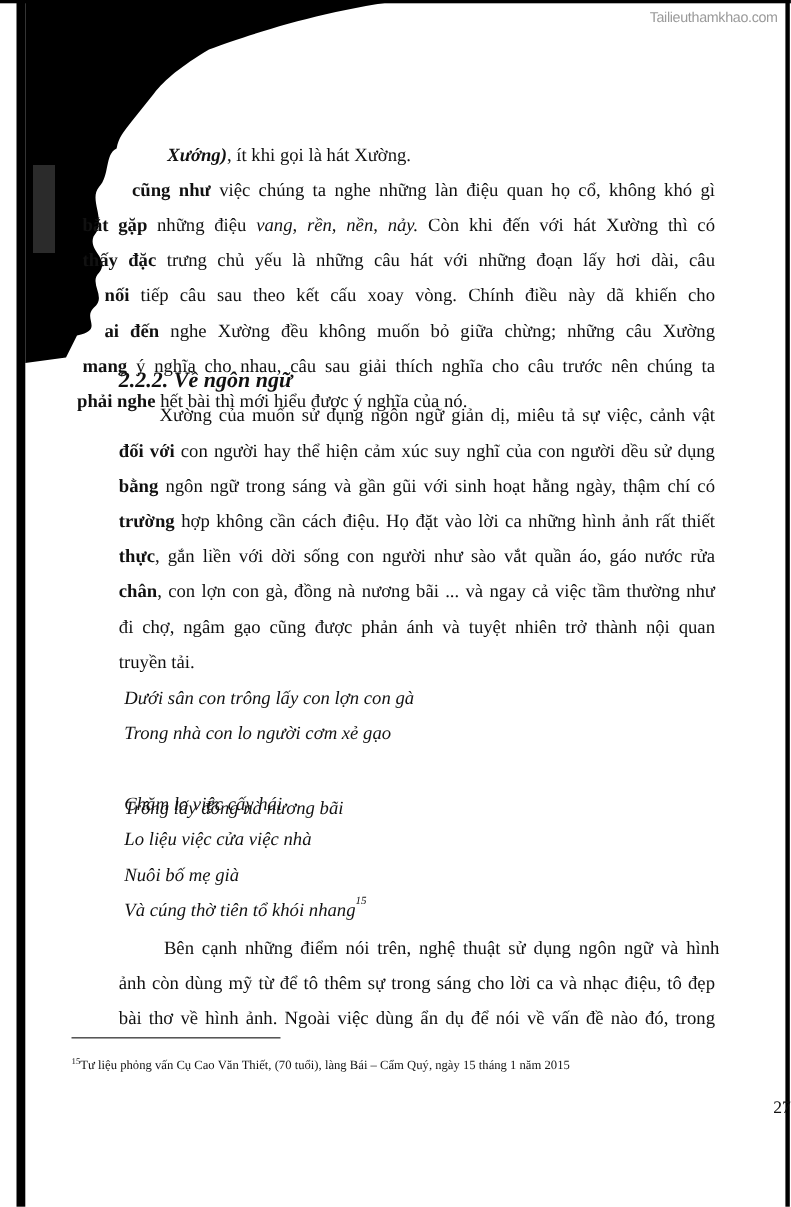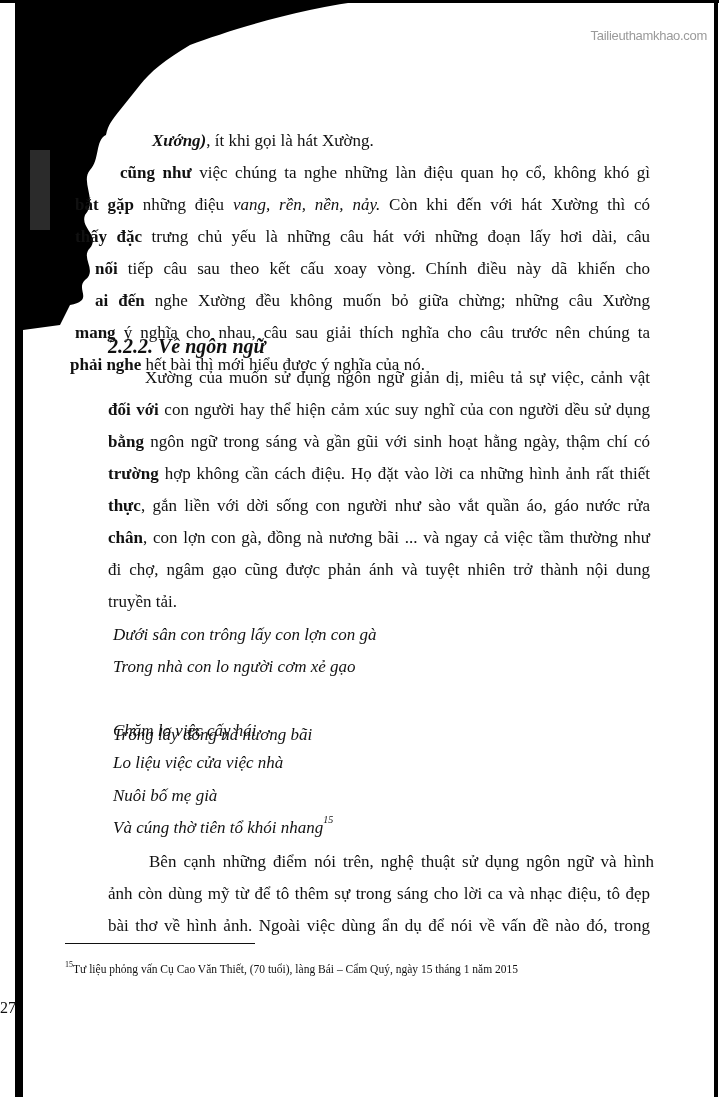--- a/index.html
+++ b/index.html
@@ -17,21 +17,20 @@
   .right-bar {
     position: absolute; left: 714px; top: 0; width: 4px; height: 1097px; background: #000;
   }
   .top-bar {
     position: absolute; left: 0; top: 0; width: 719px; height: 3px; background: #000;
   }
   .watermark {
     position: absolute; top: 8px; right: 12px;
     font-family: "Liberation Sans", sans-serif; font-size: 13px; color: #9a9a9a;
     letter-spacing: -0.3px;
-    margin-top: 20px;
   }
   .line {
     position: absolute; font-size: 17px; white-space: nowrap; line-height: 20px;
   }
   .justify {
     left: 108px; width: 542px; text-align: justify; text-align-last: justify;
   }
   .b { font-weight: bold; margin-top: 20px; }
   .i { font-style: italic; }
   .heading {
@@ -43,21 +42,21 @@
   }
   sup { font-size: 10px; vertical-align: top; position: relative; top: -4px; }
   .fn-rule {
     position: absolute; left: 65px; top: 943px; width: 190px; height: 1px; background: #111;
   }
   .footnote {
     position: absolute; left: 65px; top: 963px; font-size: 11.5px; white-space: nowrap;
   }
   .footnote sup { font-size: 8px; top: -3px; }
   .page-num {
-    position: absolute; left: 0; width: 719px; top: 999px; text-align: left; font-size: 16px;
+    position: absolute; left: 0; width: 719px; top: 999px; text-align: right; font-size: 16px;
   }
 </style>
 </head>
 <body>
 
 <div class="top-bar"></div>
 <div class="left-bar"></div>
 <div class="right-bar"></div>
 <svg class="scan-shadow" viewBox="0 0 719 360" width="719" height="360">
   <path d="M15,0 L370,0 C300,8 230,30 190,45 C165,60 150,72 140,85 L120,110 C112,120 108,125 106,135 C95,140 100,160 90,170 C80,182 98,200 85,215 C80,228 100,235 90,248 C80,258 98,270 85,280 C75,290 95,300 70,305 L60,325 L23,330 L23,0 Z" fill="#000"></path>
@@ -105,21 +104,21 @@
 <div class="line justify" style="top:464px;">
   <span class="b">trường</span><span> hợp không cần cách điệu. Họ đặt vào lời ca những hình ảnh rất thiết</span>
 </div>
 <div class="line justify" style="top:496px;">
   <span class="b">thực</span><span>, gắn liền với dời sống con người như sào vắt quần áo, gáo nước rửa</span>
 </div>
 <div class="line justify" style="top:528px;">
   <span class="b">chân</span><span>, con lợn con gà, đồng nà nương bãi ... và ngay cả việc tầm thường như</span>
 </div>
 <div class="line justify" style="top:560px;">
-  <span>đi chợ, ngâm gạo cũng được phản ánh và tuyệt nhiên trở thành nội dung</span>
+  <span>đi chợ, ngâm gạo cũng được phản ánh và tuyệt nhiên trở thành nội quan</span>
 </div>
 <div class="line" style="left:108px; top:592px;">
   <span>truyền tải.</span>
 </div>
 
 <div class="poem" style="top:625px;">Dưới sân con trông lấy con lợn con gà</div>
 <div class="poem" style="top:657px;">Trong nhà con lo người cơm xẻ gạo</div>
 <div class="poem" style="top:689px;margin-top:36px;">Trông lấy đồng nà nương bãi</div>
 <div class="poem" style="top:721px;">Chăm lo việc cấy hái</div>
 <div class="poem" style="top:753px;">Lo liệu việc cửa việc nhà</div>

